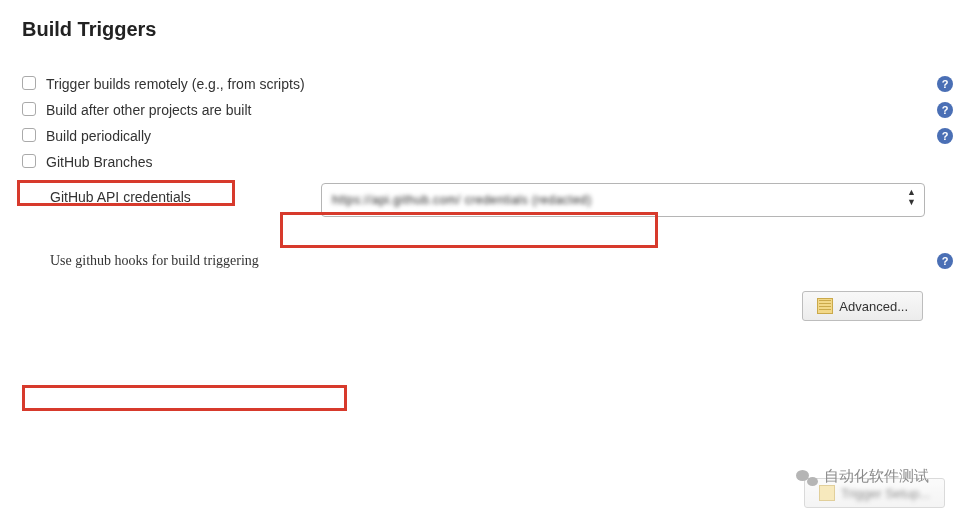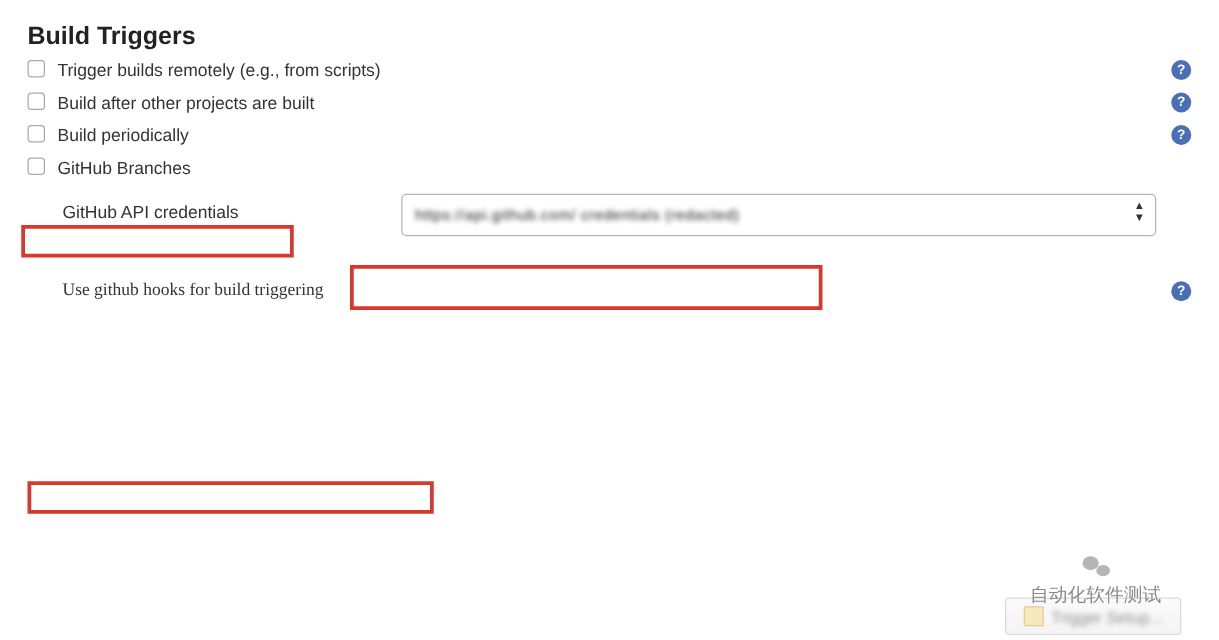--- a/index.html
+++ b/index.html
@@ -13,21 +13,21 @@
     overflow: hidden;
     position: relative;
   }
   .content {
     padding: 18px 22px;
   }
   h2.section-title {
     font-size: 20px;
     font-weight: bold;
     color: #222;
-    margin-bottom: 2px;
+    margin-bottom: 30px;
   }
   .trigger-row {
     display: flex;
     padding: 5px 0;
     position: relative;
   }
   .trigger-row .checkbox {
     appearance: none;
     width: 14px;
     height: 14px;
@@ -207,21 +207,20 @@
   .watermark {
     position: absolute;
     right: 46px;
     bottom: 26px;
     display: flex;
     align-items: center;
     gap: 6px;
     color: #8a8a8a;
     font-size: 15px;
     pointer-events: none;
-    flex-direction: column;
   }
   .watermark .wx {
     width: 22px; height: 18px; position: relative;
   }
   .watermark .wx::before, .watermark .wx::after {
     content: ""; position: absolute; border-radius: 50%; background: #b5b5b5;
   }
   .watermark .wx::before { width: 13px; height: 11px; left: 0; top: 2px; }
   .watermark .wx::after  { width: 11px; height: 9px; right: 0; bottom: 0; }
 </style>
@@ -268,20 +267,26 @@
     </div>
   </div>
 
 
   <div class="hook-row">
     <label>Use github hooks for build triggering</label>
     <div class="checkbox checked"></div>
     <div class="help-icon">?</div>
   </div>
 
+  <div class="button-row">
+    <div class="btn">
+      <span class="notepad-icon"></span>
+      <span>Advanced...</span>
+    </div>
+  </div>
 </div>
 
 <div class="red-box" style="left:17px; top:180px; width:218px; height:26px;"></div>
 <div class="red-box" style="left:280px; top:212px; width:378px; height:36px;"></div>
 <div class="red-box" style="left:22px; top:385px; width:325px; height:26px;"></div>
 
 <div class="floating-second-btn" style="bottom:4px;">
   <span class="notepad-icon"></span>
   <span class="label">Trigger Setup...</span>
 </div>

